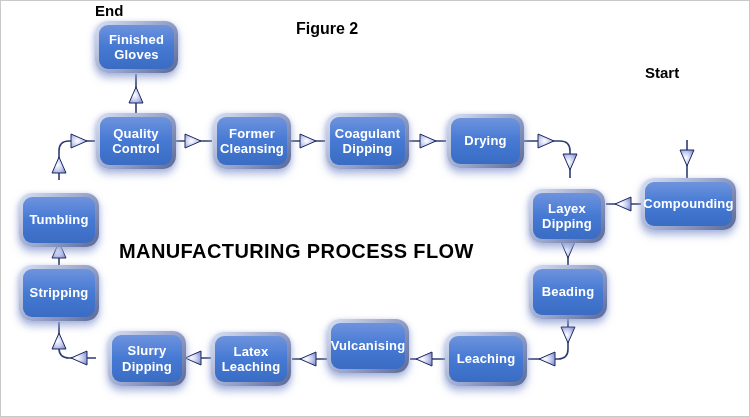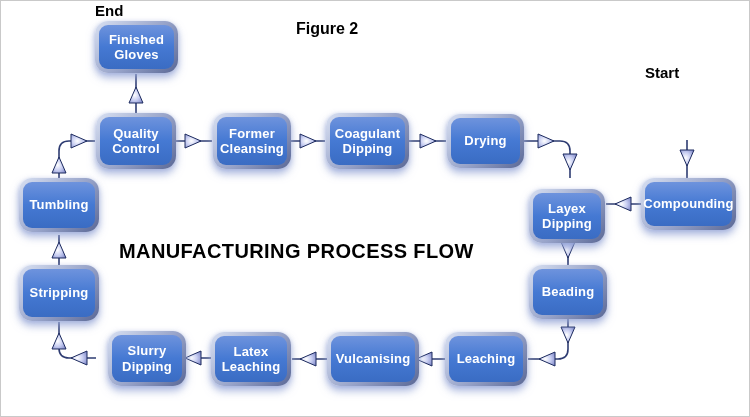--- a/index.html
+++ b/index.html
@@ -138,21 +138,21 @@
       <div class="node" style="left: 528px; top: 264px; width: 78px; height: 54px;">
         <div class="node-inner">
           <span class="node-label">Beading</span>
         </div>
       </div>
       <div class="node" style="left: 444px; top: 331px; width: 82px; height: 54px;">
         <div class="node-inner">
           <span class="node-label">Leaching</span>
         </div>
       </div>
-      <div class="node" style="left: 326px; top: 331px; width: 92px; height: 54px;">
+      <div class="node" style="left: 326px; top: 318px; width: 82px; height: 54px;">
         <div class="node-inner">
           <span class="node-label">Vulcanising</span>
         </div>
       </div>
       <div class="node" style="left: 210px; top: 331px; width: 80px; height: 54px;">
         <div class="node-inner">
           <span class="node-label">Latex
 Leaching</span>
         </div>
       </div>
@@ -160,21 +160,21 @@
         <div class="node-inner">
           <span class="node-label">Slurry
 Dipping</span>
         </div>
       </div>
       <div class="node" style="left: 18px; top: 264px; width: 80px; height: 56px;">
         <div class="node-inner">
           <span class="node-label">Stripping</span>
         </div>
       </div>
-      <div class="node" style="left: 18px; top: 177px; width: 80px; height: 54px;">
+      <div class="node" style="left: 18px; top: 192px; width: 80px; height: 54px;">
         <div class="node-inner">
           <span class="node-label">Tumbling</span>
         </div>
       </div>
     </div>
   <div class="static-label figure-label">Figure 2</div>
   <div class="static-label main-title">MANUFACTURING PROCESS FLOW</div>
   <div class="static-label end-label">End</div>
   <div class="static-label start-label">Start</div>
 </div>

